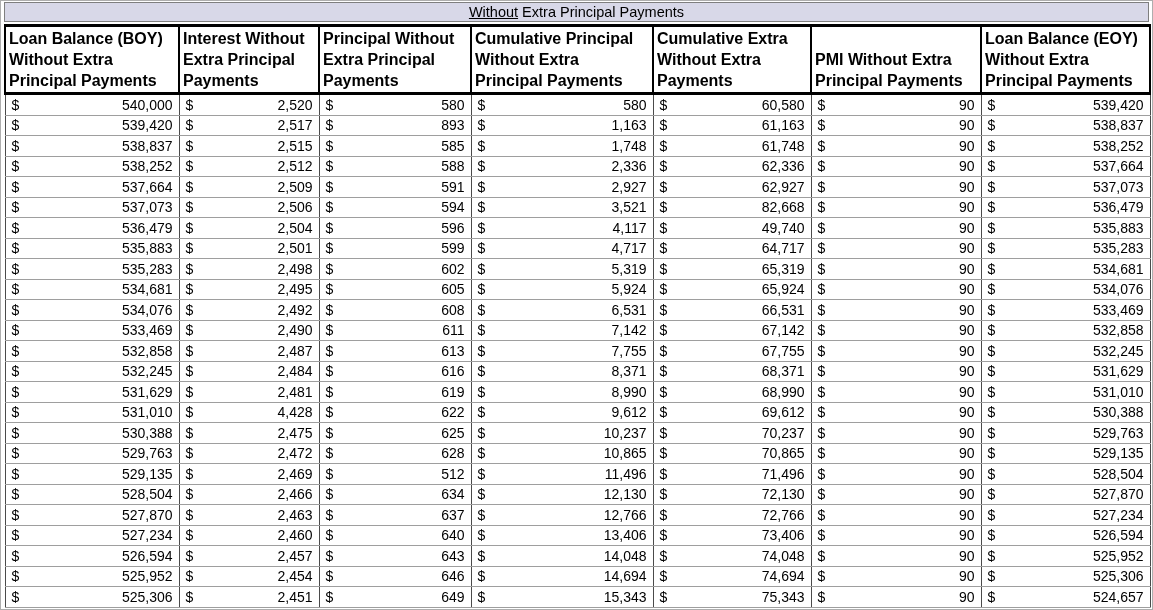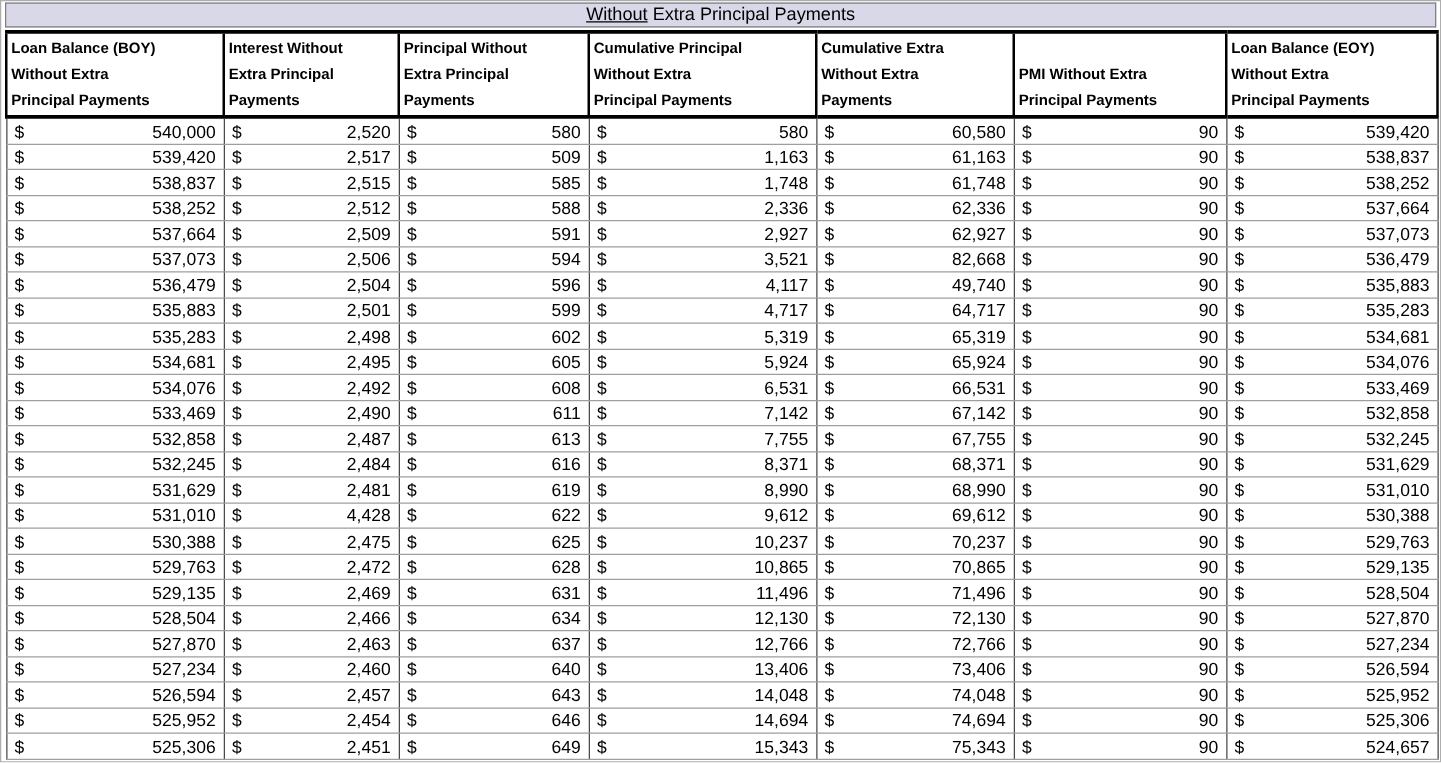--- a/index.html
+++ b/index.html
@@ -34,21 +34,21 @@
     border-collapse: collapse;
     table-layout: fixed;
     width: 1145px;
   }
   table.amort th {
     border: 2px solid #000;
     border-top-width: 3px;
     border-bottom-width: 3px;
     background: #fff;
     font-weight: bold;
-    font-size: 12px;
+    font-size: 16px;
     line-height: 21px;
     text-align: left;
     vertical-align: bottom;
     padding: 1px 3px 1px 3px;
     height: 62px;
     box-sizing: content-box;
     white-space: nowrap;
     overflow: hidden;
   }
   table.amort td {
@@ -179,21 +179,21 @@
           </td>
           <td>
             <div class="cell">
               <span class="cur">$</span>
               <span class="val">2,517</span>
             </div>
           </td>
           <td>
             <div class="cell">
               <span class="cur">$</span>
-              <span class="val">509</span>
+              <span class="val">893</span>
             </div>
           </td>
           <td>
             <div class="cell">
               <span class="cur">$</span>
               <span class="val">1,163</span>
             </div>
           </td>
           <td>
             <div class="cell">
@@ -927,21 +927,21 @@
           </td>
           <td>
             <div class="cell">
               <span class="cur">$</span>
               <span class="val">2,469</span>
             </div>
           </td>
           <td>
             <div class="cell">
               <span class="cur">$</span>
-              <span class="val">631</span>
+              <span class="val">512</span>
             </div>
           </td>
           <td>
             <div class="cell">
               <span class="cur">$</span>
               <span class="val">11,496</span>
             </div>
           </td>
           <td>
             <div class="cell">

